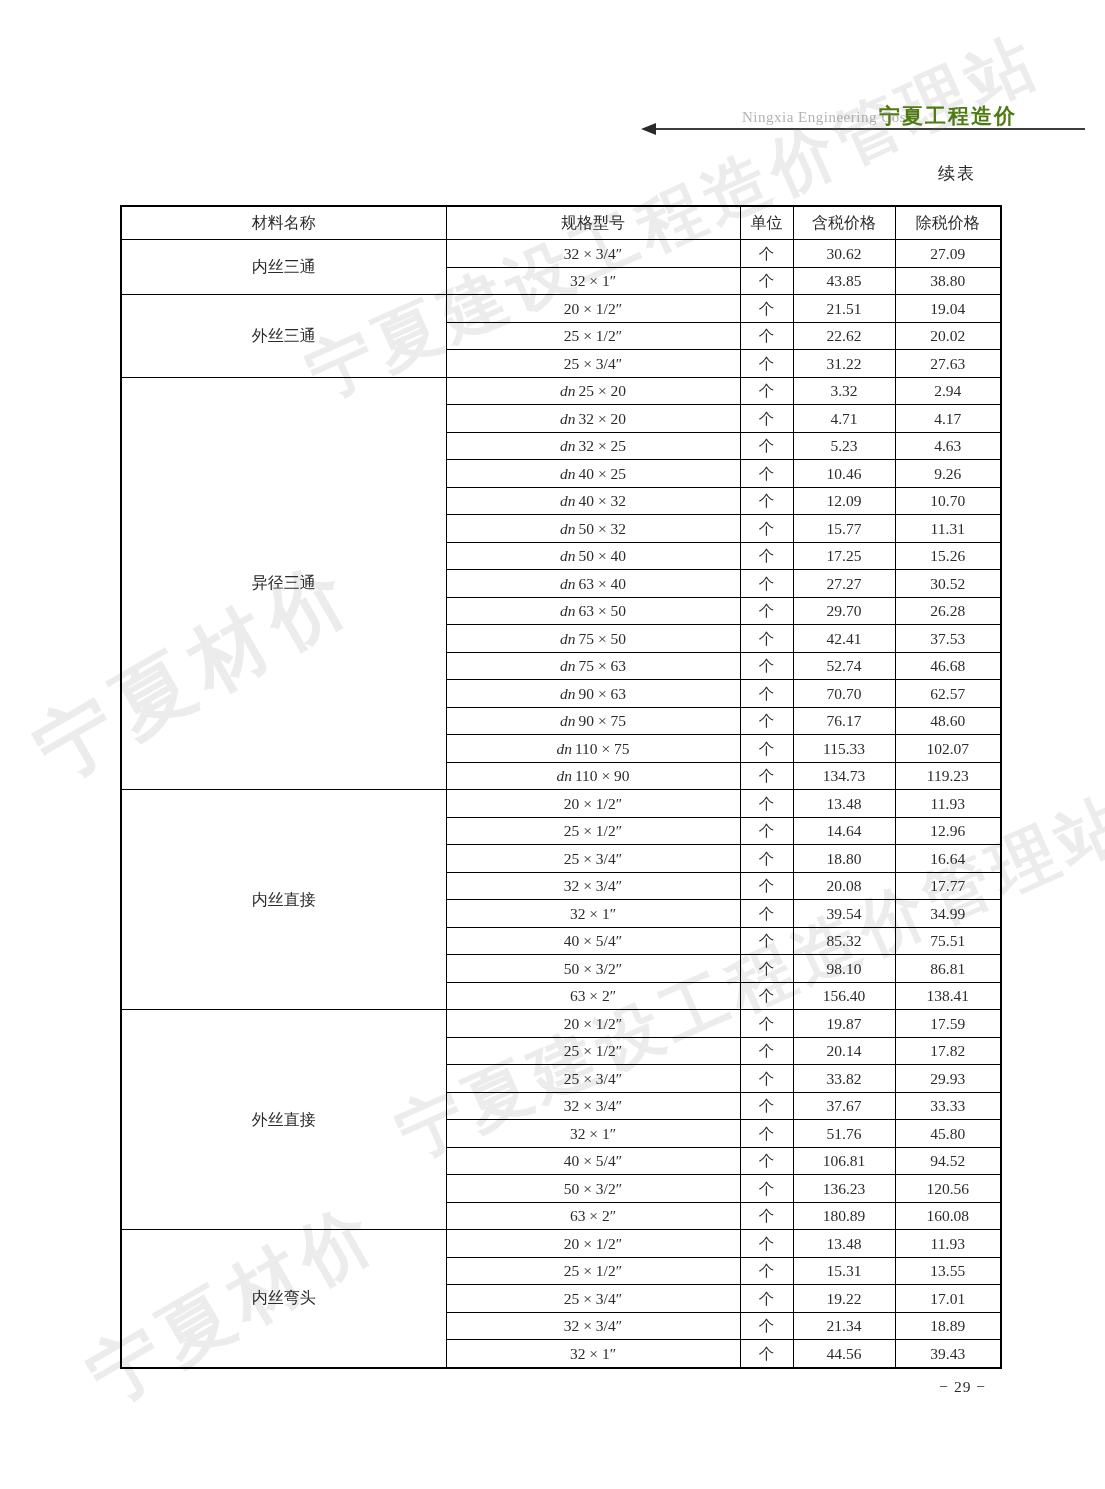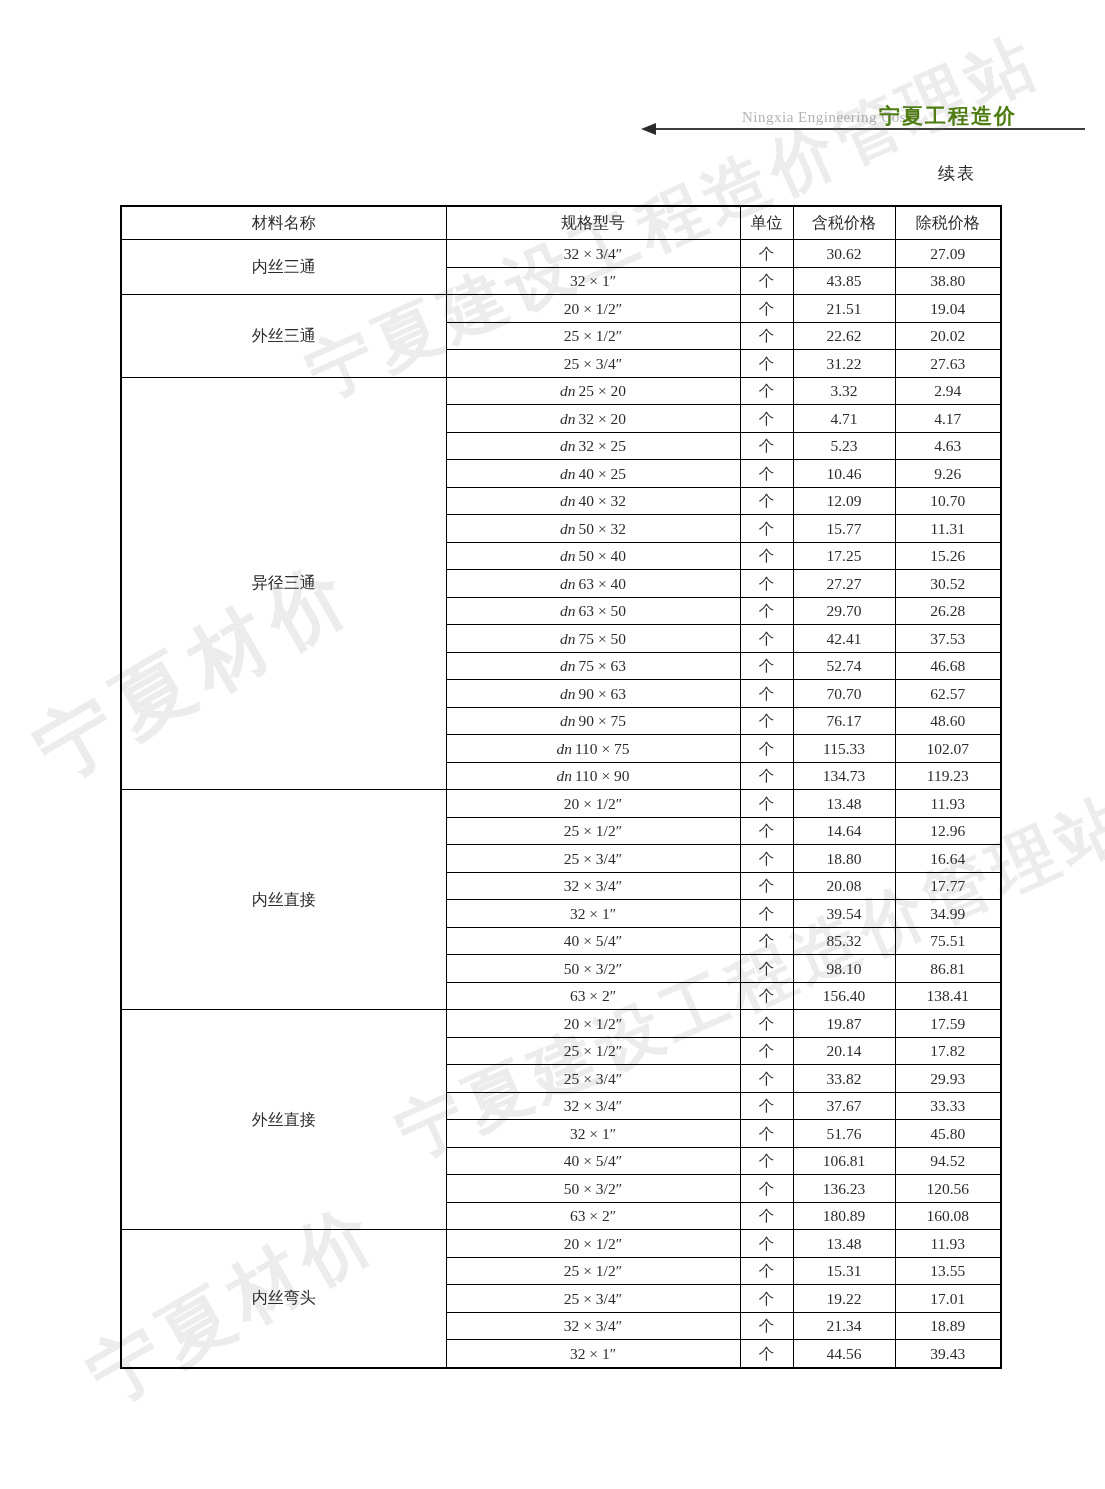--- a/index.html
+++ b/index.html
@@ -368,14 +368,15 @@
           <tr>
             <td class="spec">32 × 1″</td>
             <td>个</td>
             <td>44.56</td>
             <td>39.43</td>
           </tr>
         </tbody>
     </table>
   </div>
 
+  <div class="pageno">− 29 −</div>
 
 </div>
 
 </body></html>

